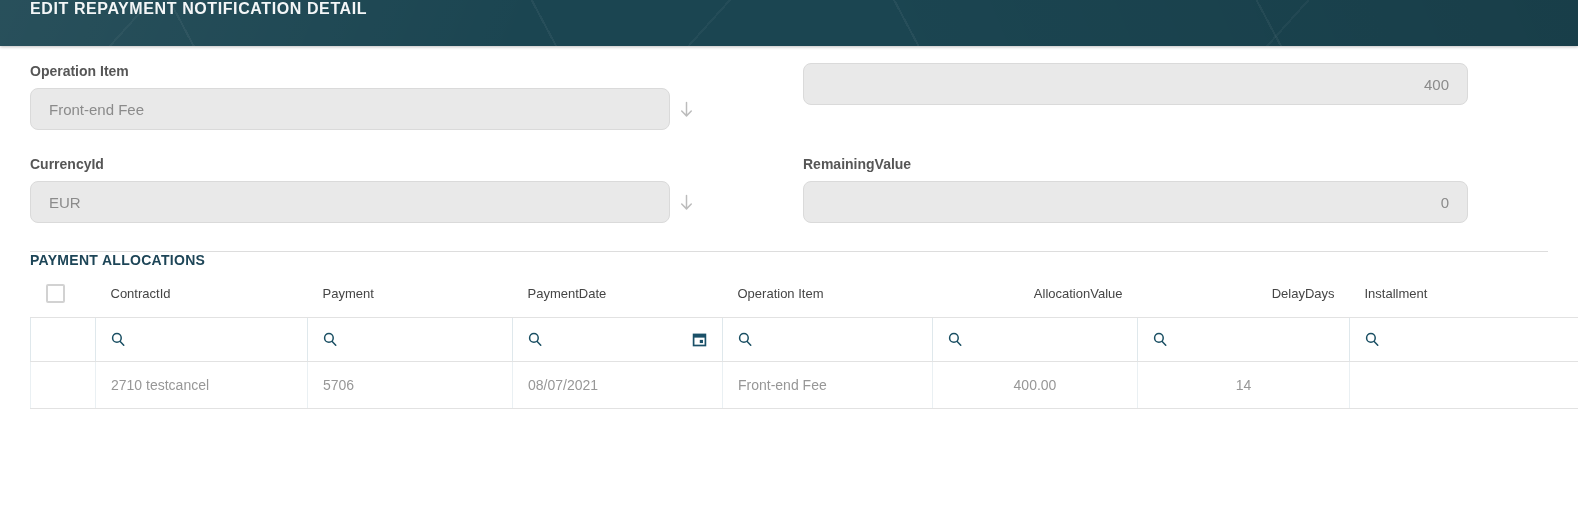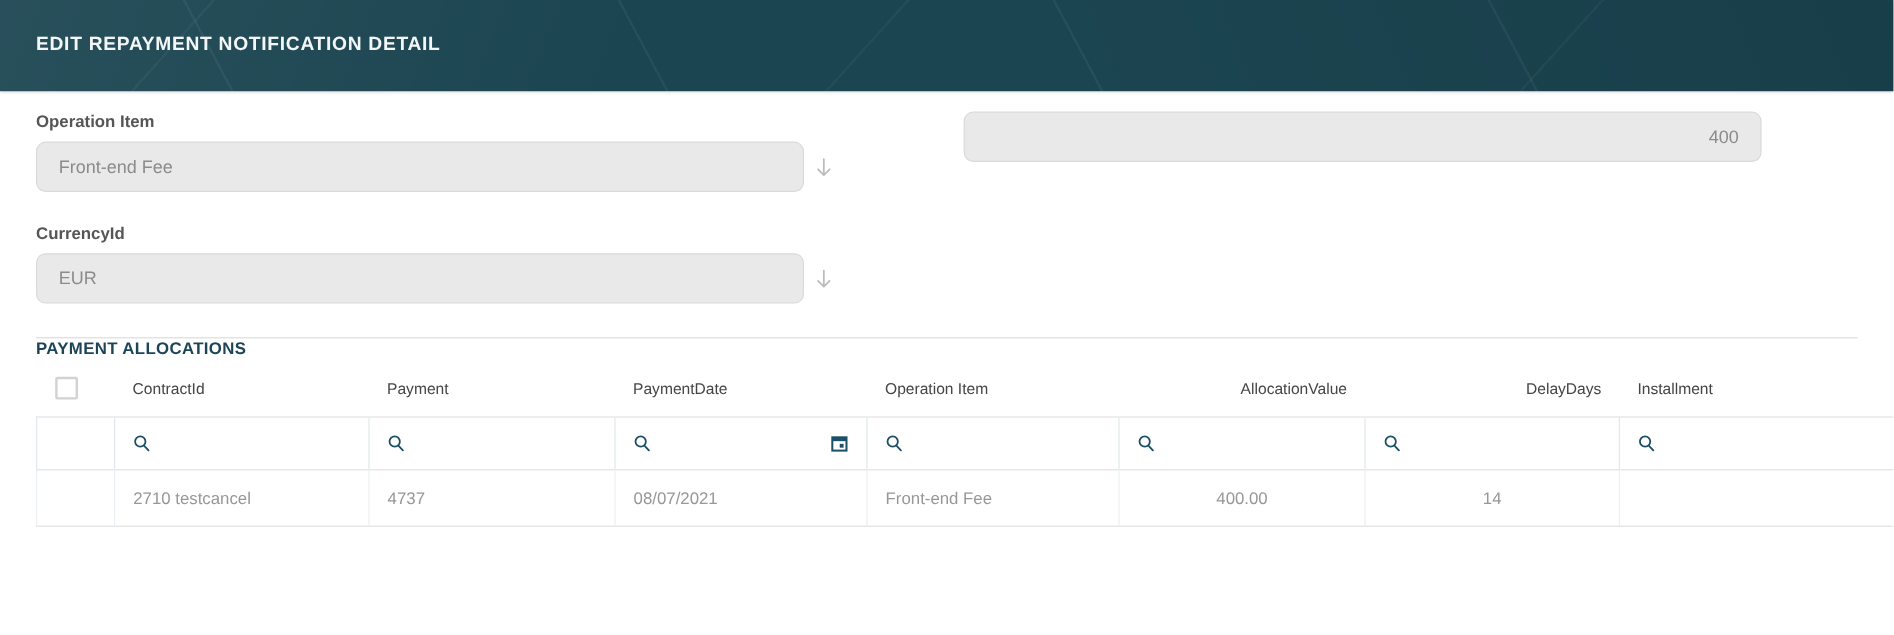--- a/index.html
+++ b/index.html
@@ -1,21 +1,21 @@
 <!DOCTYPE html>
 <html><head>
 <meta charset="utf-8">
 <style>
   * { margin:0; padding:0; box-sizing:border-box; }
   html,body { width:1578px; height:529px; background:#ffffff; overflow:hidden;
               font-family:"Liberation Sans", sans-serif; }
 
   
   .header-bar {
-    height:76px; display:flex; align-items:center; padding:0 30px;
+    height:46px; display:flex; padding:0 30px;
     background-color:#1b4551;
     background-image:
       linear-gradient(112deg, rgba(255,255,255,0.06) 0%, rgba(255,255,255,0) 34%),
       linear-gradient(248deg, rgba(0,0,0,0.10) 0%, rgba(0,0,0,0) 45%),
       repeating-linear-gradient(62deg, transparent 0 170px, rgba(255,255,255,0.05) 170px 172px, transparent 172px 320px),
       repeating-linear-gradient(-48deg, transparent 0 230px, rgba(255,255,255,0.04) 230px 232px, transparent 232px 430px);
     box-shadow:0 1px 3px rgba(0,0,0,0.25);
   }
   .header-title {
     color:#f3f6f7; font-size:16px; font-weight:bold; letter-spacing:0.6px;
@@ -125,20 +125,26 @@
           <span>EUR</span>
         </div>
         <span class="dd-arrow">
           <svg width="17" height="17" viewBox="0 0 16 16" fill="none" stroke="#bcbcbc" stroke-width="1.4" stroke-linecap="round" stroke-linejoin="round">
               <path d="M8 1.5 V13.5 M3.5 9.5 L8 14 L12.5 9.5"></path>
             </svg>
         </span>
       </div>
     </div>
 
+    <div>
+      <span class="field-label">RemainingValue</span>
+      <div class="field full num">
+        <span>0</span>
+      </div>
+    </div>
 
   </div>
 
   <hr class="divider">
 
   <div class="section-title second">PAYMENT ALLOCATIONS</div>
 
   <div class="table-wrap">
     <table class="alloc">
       <colgroup>
@@ -219,21 +225,21 @@
           <span><svg width="15" height="15" viewBox="0 0 16 16">
                   <circle cx="6.3" cy="6.3" r="4.6" fill="none" stroke="#1a4f63" stroke-width="1.6"></circle>
                   <line x1="9.8" y1="10.2" x2="13.6" y2="14.2" stroke="#1a4f63" stroke-width="1.6" stroke-linecap="round"></line>
                 </svg></span>
         </td>
       </tr>
 
       <tr class="data-row">
         <td></td>
         <td>2710 testcancel</td>
-        <td>4737</td>
+        <td>5706</td>
         <td>08/07/2021</td>
         <td>Front-end Fee</td>
         <td class="r">400.00</td>
         <td class="r">14</td>
         <td></td>
       </tr>
     </tbody>
       </table>
   </div>
 

